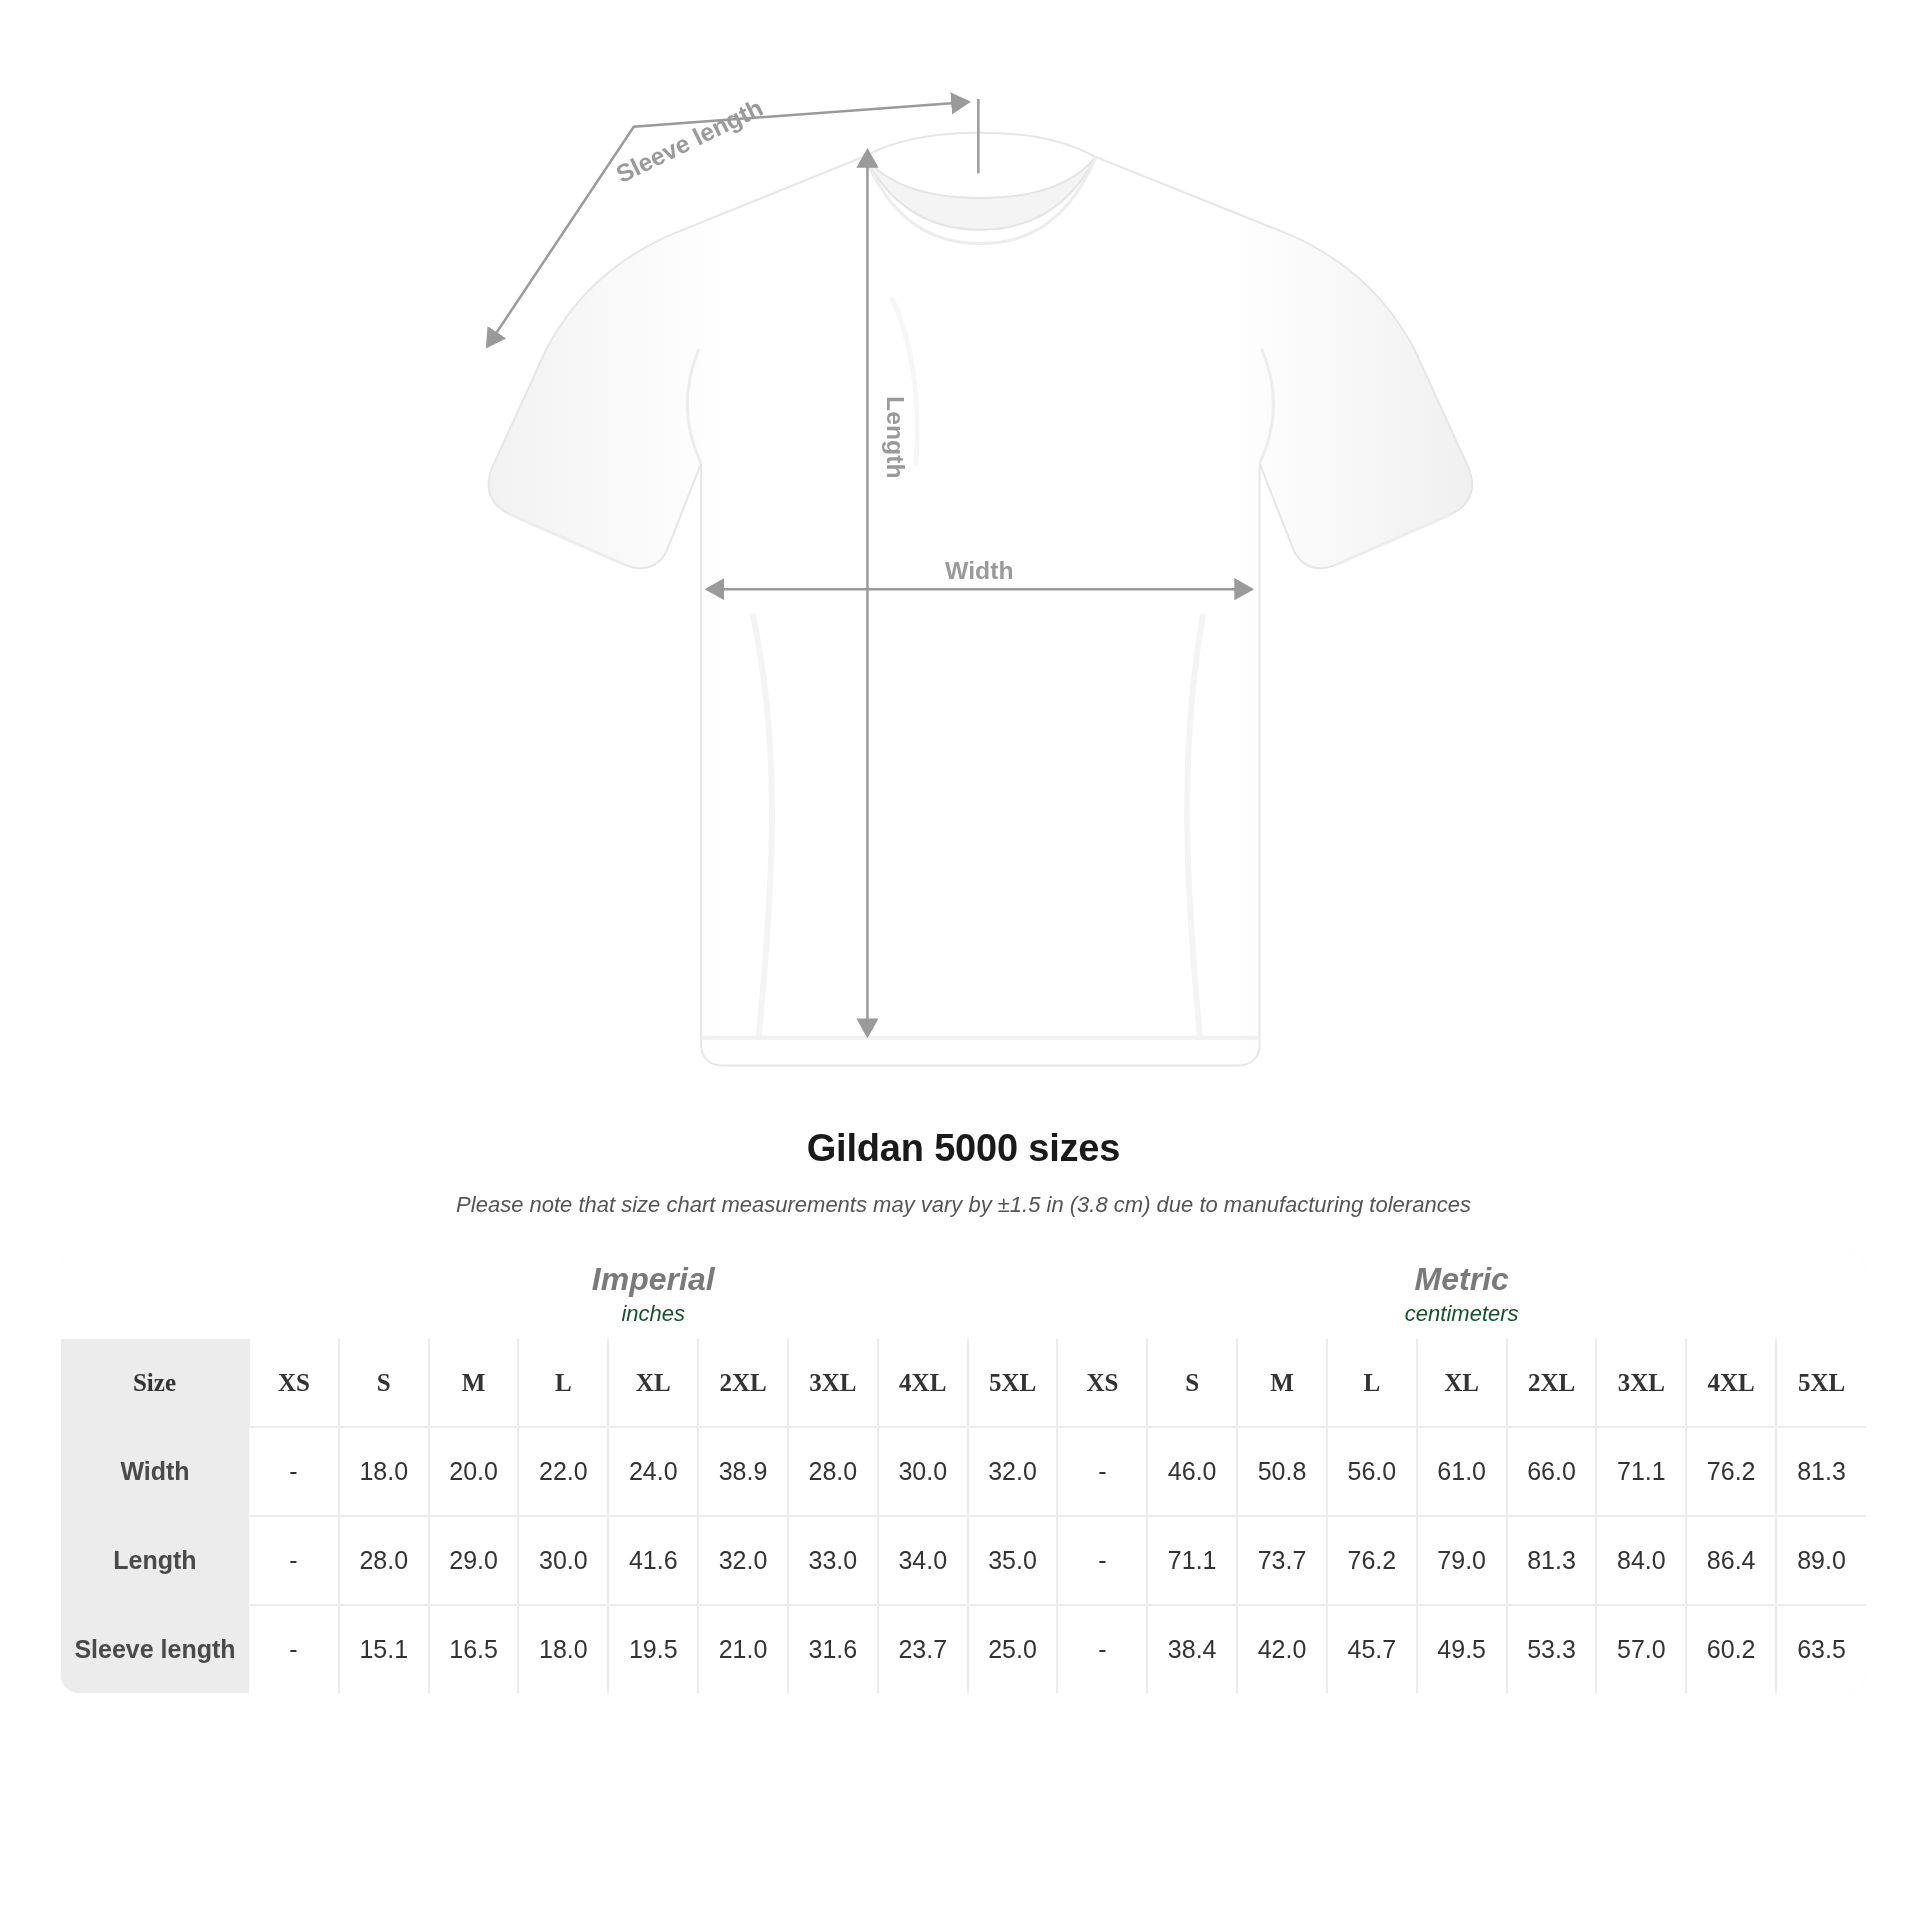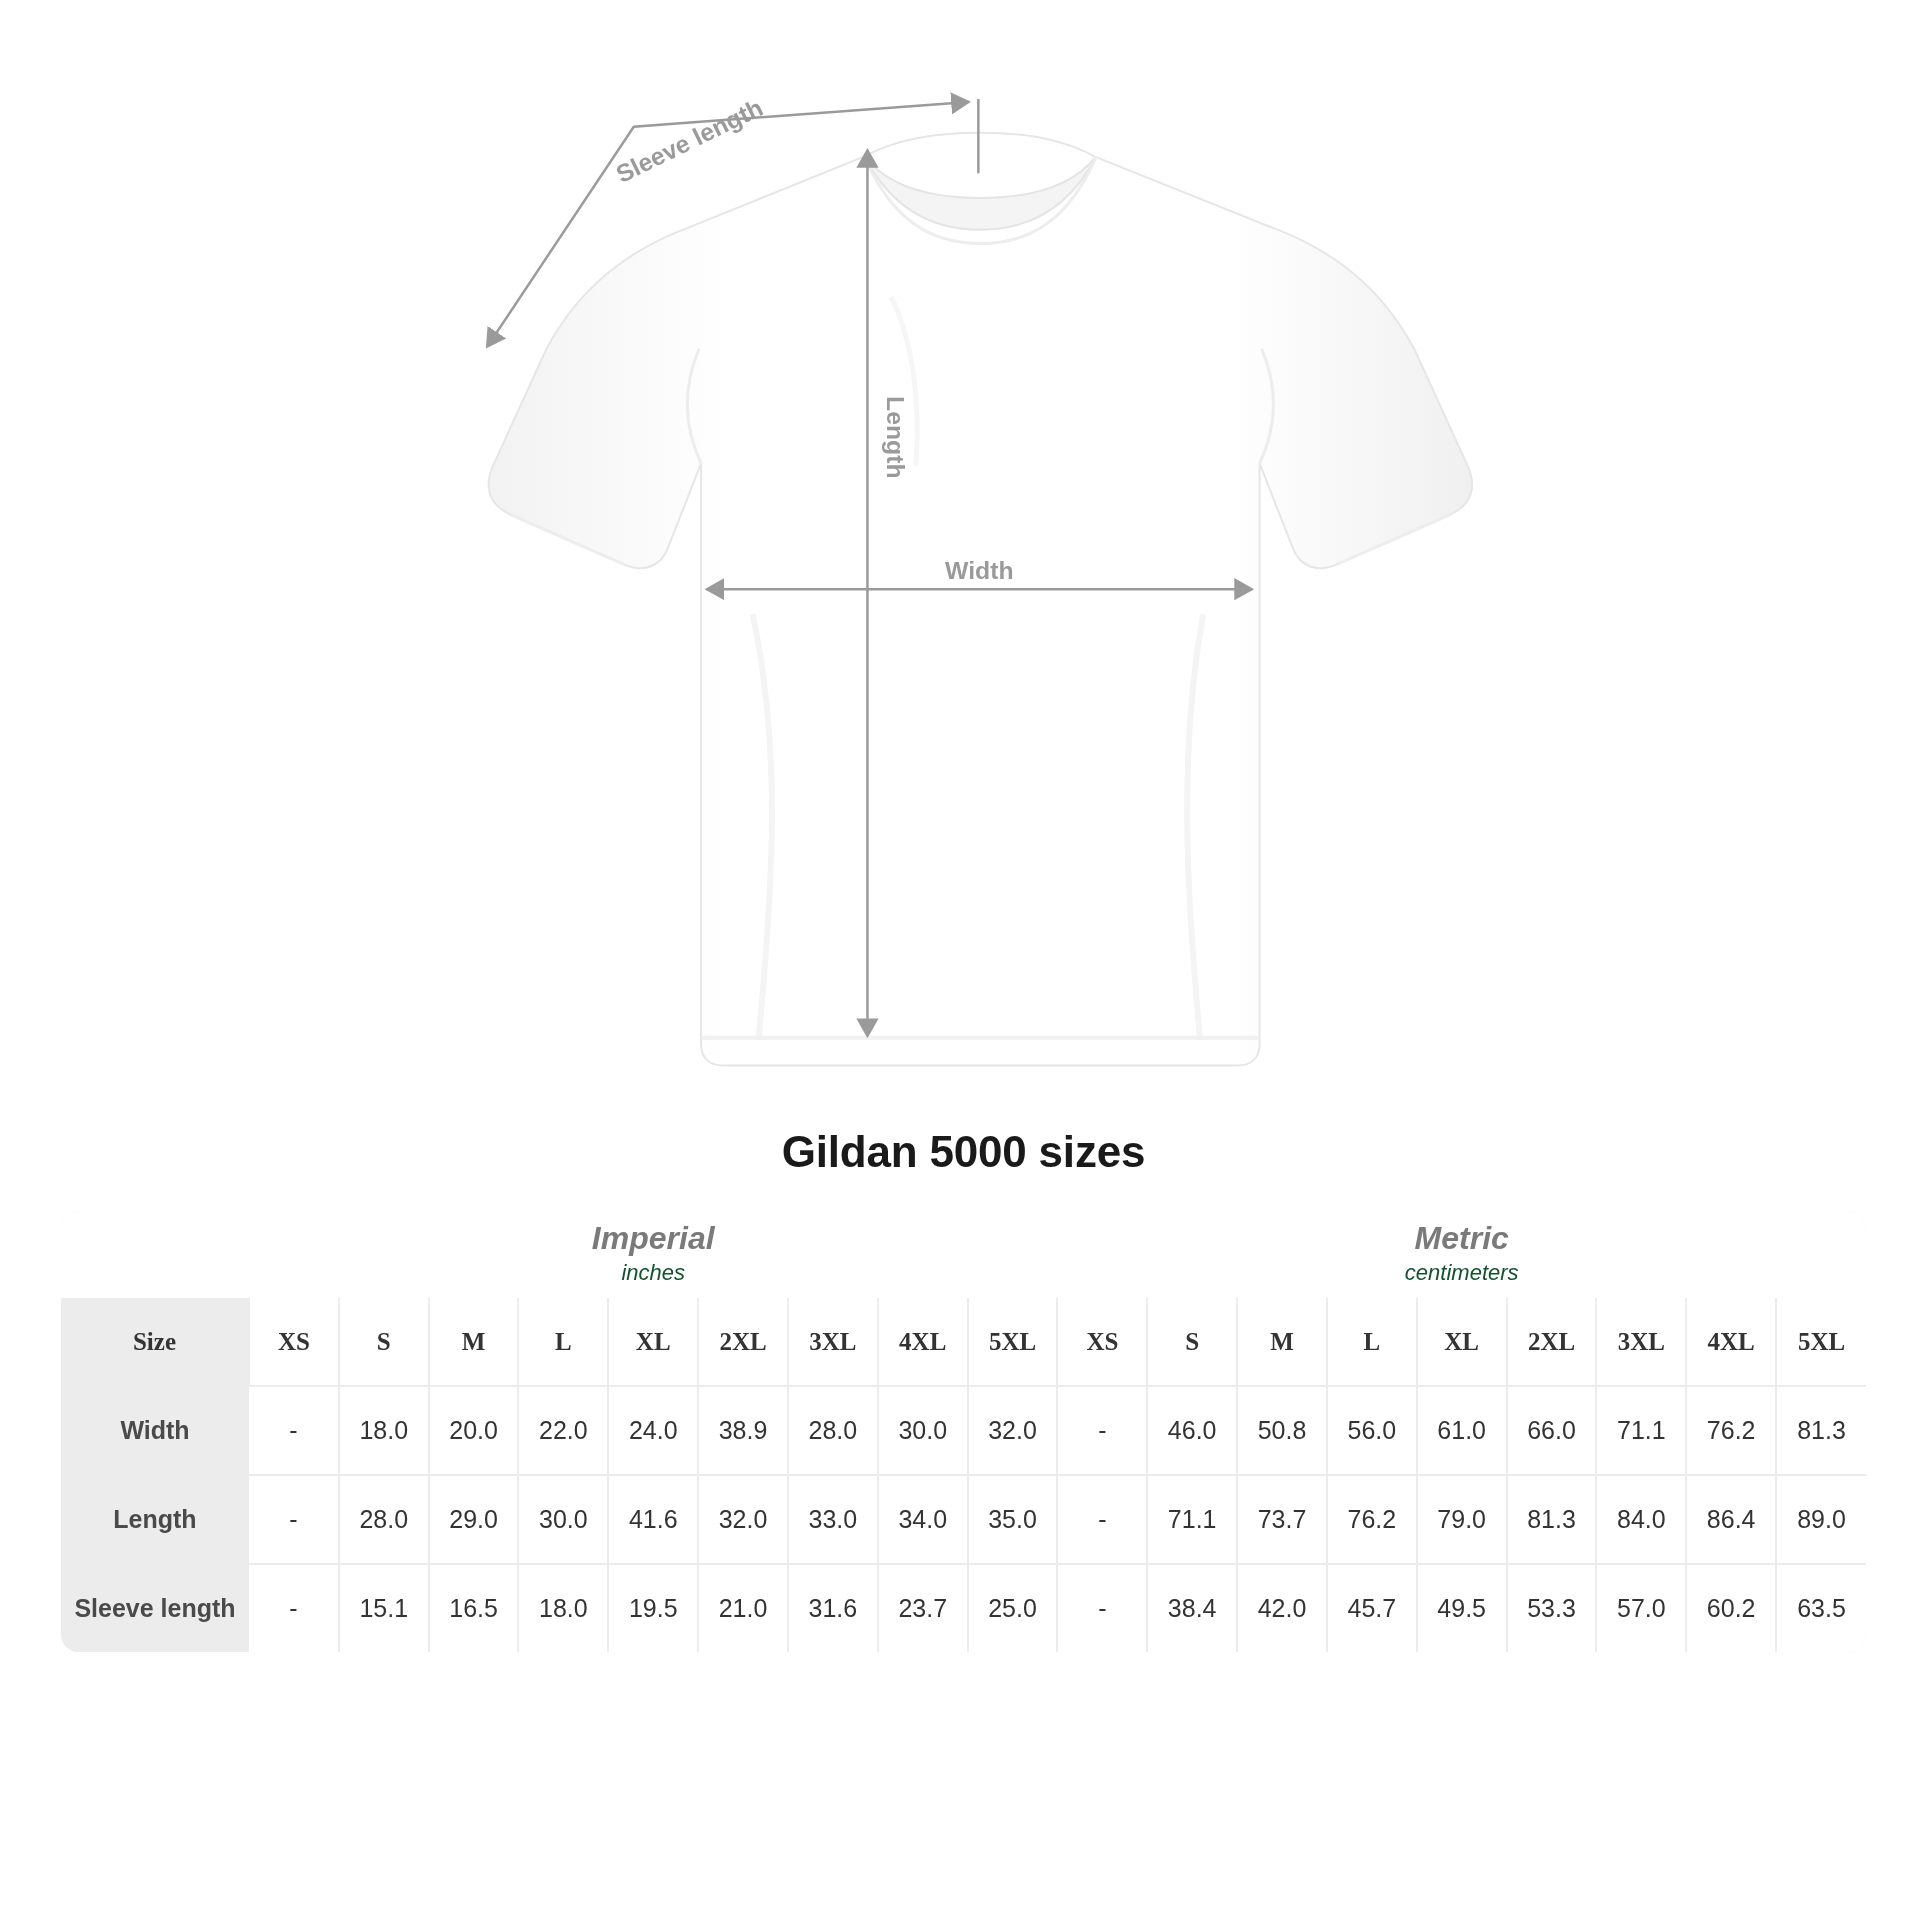--- a/index.html
+++ b/index.html
@@ -31,21 +31,21 @@
   .illustration svg {
     display: block;
   }
 
   
   .title-block {
     text-align: center;
     margin-top: 18px;
   }
   .chart-title {
-    font-size: 44px;
+    font-size: 38px;
     font-weight: bold;
     color: #1a1a1a;
     letter-spacing: -0.2px;
   }
   .chart-note {
     font-size: 22px;
     font-style: italic;
     color: #555;
     margin-top: 22px;
   }
@@ -201,20 +201,21 @@
       <g stroke="#9a9a9a" stroke-width="2.5" fill="none">
         <line x1="988" y1="100" x2="988" y2="175"></line>
         <path d="M978 103 L 640 128 L 492 350" marker-start="url(#arrStart)" marker-end="url(#arrEnd)"></path>
       </g>
       <text x="700" y="150" transform="rotate(-26 700 150)" font-family="Liberation Sans, sans-serif" font-size="25" font-weight="bold" fill="#9a9a9a" text-anchor="middle" stroke="none">Sleeve length</text>
     </svg>
   </div>
 
   <div class="title-block">
     <div class="chart-title">Gildan 5000 sizes</div>
+    <div class="chart-note">Please note that size chart measurements may vary by ±1.5 in (3.8 cm) due to manufacturing tolerances</div>
   </div>
 
   <div class="table-wrap">
     <table class="size-table">
       <colgroup>
         <col class="label-col">
       </colgroup>
       <tbody>
         <tr class="unit-row">
           <td></td>

